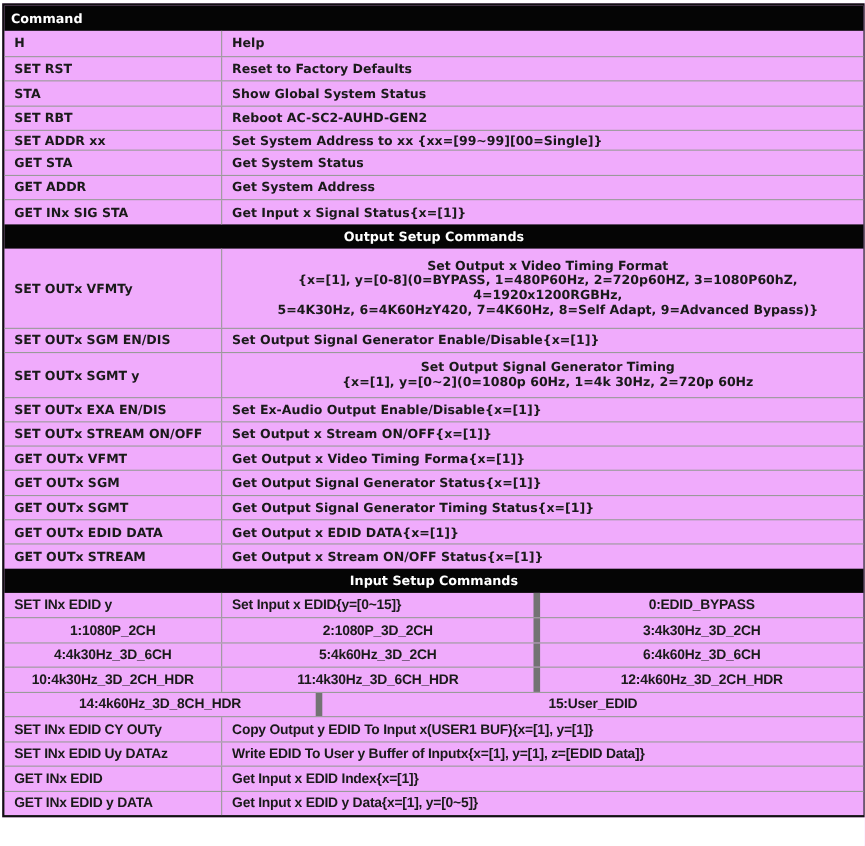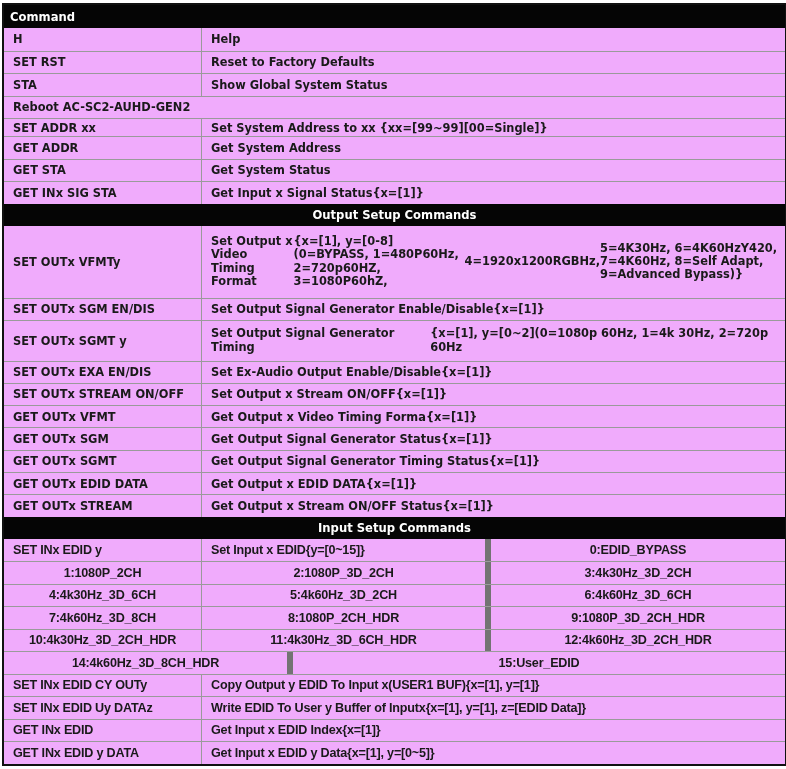--- a/index.html
+++ b/index.html
@@ -9,21 +9,21 @@
     border: 2px solid #111; border-collapse: collapse; background: #f0abfc;
     font-family: "DejaVu Sans", sans-serif; font-weight: bold; font-size: 11.4px; color: #1a1a1a;
   }
   .row { display: flex; border-top: 1px solid #9a9a9a; box-sizing: border-box; }
   .row .c1 { width: 198px; padding-left: 9px; box-sizing: border-box; border-right: 1px solid #9a9a9a; display: flex; align-items: center; }
   .row .c2 { flex: 1; padding-left: 9px; box-sizing: border-box; display: flex; align-items: center; }
   .hdr { display: flex; background: #050505; color: #fff; height: 23px; align-items: center; font-size: 11.6px; }
   .hdr .c1 { width: 198px; padding-left: 6px; box-sizing: border-box; }
   .hdr .c2 { flex: 1; padding-left: 117px; box-sizing: border-box; }
   .section { background: #050505; color: #fff; height: 22px; display: flex; align-items: center; justify-content: center; font-size: 11.6px; }
-  .multi { flex-direction: row; align-items: flex-start; justify-content: center; line-height: 13.2px; }
+  .multi { flex-direction: column; align-items: flex-start; justify-content: center; line-height: 13.2px; }
   .narrow { font-family: "Liberation Sans", sans-serif; font-size: 12.6px; font-weight: bold; letter-spacing: -0.2px; }
   .grid3 { display: flex; border-top: 1px solid #9a9a9a; height: 22.5px; box-sizing: border-box; text-align: right; }
   .grid3 .g { display: flex; align-items: center; justify-content: center; box-sizing: border-box; }
   .grid3 .g1 { width: 198px; border-right: 1px solid #9a9a9a; }
   .grid3 .g2 { width: 289px; border-right: 6px solid #737373; }
   .grid3 .g3 { flex: 1; }
   .grid3 .left { justify-content: flex-start; padding-left: 9px; }
 </style>
 </head>
 <body>
@@ -40,33 +40,34 @@
   </div>
   <div class="row" style="height:22.5px">
     <div class="c1">SET RST</div>
     <div class="c2">Reset to Factory Defaults</div>
   </div>
   <div class="row" style="height:22.5px">
     <div class="c1">STA</div>
     <div class="c2">Show Global System Status</div>
   </div>
   <div class="row" style="height:22.5px">
+    <div class="c1">SET RBT</div>
     <div class="c2">Reboot AC-SC2-AUHD-GEN2</div>
   </div>
   <div class="row" style="height:18px">
     <div class="c1">SET ADDR xx</div>
     <div class="c2">Set System Address to xx {xx=[99~99][00=Single]}</div>
   </div>
   <div class="row" style="height:22.5px">
+    <div class="c1">GET STA</div>
+    <div class="c2">Get System Status</div>
+  </div>
+  <div class="row" style="height:22.5px">
     <div class="c1">GET ADDR</div>
     <div class="c2">Get System Address</div>
-  </div>
-  <div class="row" style="height:22.5px">
-    <div class="c1">GET STA</div>
-    <div class="c2">Get System Status</div>
   </div>
   <div class="row" style="height:22.5px">
     <div class="c1">GET INx SIG STA</div>
     <div class="c2">Get Input x Signal Status{x=[1]}</div>
   </div>
 
   <div class="section">Output Setup Commands</div>
 
   <div class="row" style="height:72px;border-top:none">
     <div class="c1">SET OUTx VFMTy</div>
@@ -129,25 +130,20 @@
       <div class="g g1">1:1080P_2CH</div>
       <div class="g g2">2:1080P_3D_2CH</div>
       <div class="g g3">3:4k30Hz_3D_2CH</div>
     </div>
     <div class="grid3">
       <div class="g g1">4:4k30Hz_3D_6CH</div>
       <div class="g g2">5:4k60Hz_3D_2CH</div>
       <div class="g g3">6:4k60Hz_3D_6CH</div>
     </div>
     <div class="grid3">
-      <div class="g g1">7:4k60Hz_3D_8CH</div>
-      <div class="g g2">8:1080P_2CH_HDR</div>
-      <div class="g g3">9:1080P_3D_2CH_HDR</div>
-    </div>
-    <div class="grid3">
       <div class="g g1">10:4k30Hz_3D_2CH_HDR</div>
       <div class="g g2">11:4k30Hz_3D_6CH_HDR</div>
       <div class="g g3">12:4k60Hz_3D_2CH_HDR</div>
     </div>
     <div class="grid3">
       <div class="g g2">14:4k60Hz_3D_8CH_HDR</div>
       <div class="g g3">15:User_EDID</div>
     </div>
 
     <div class="row" style="height:22.5px">

